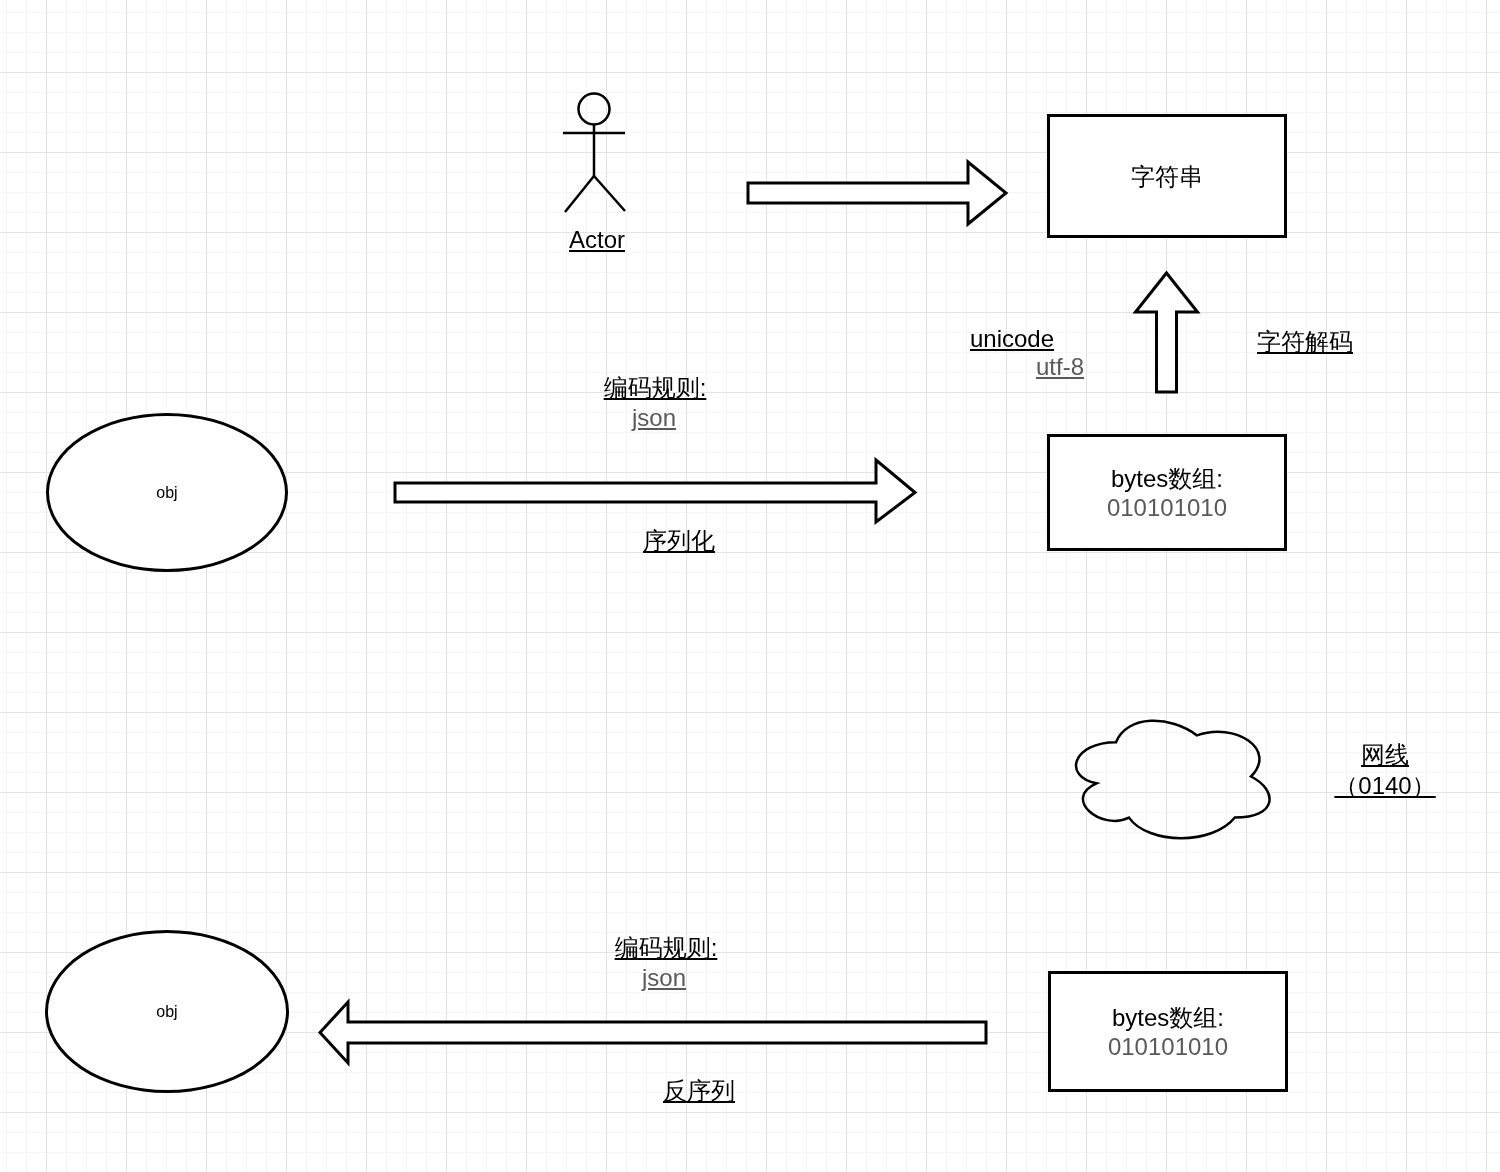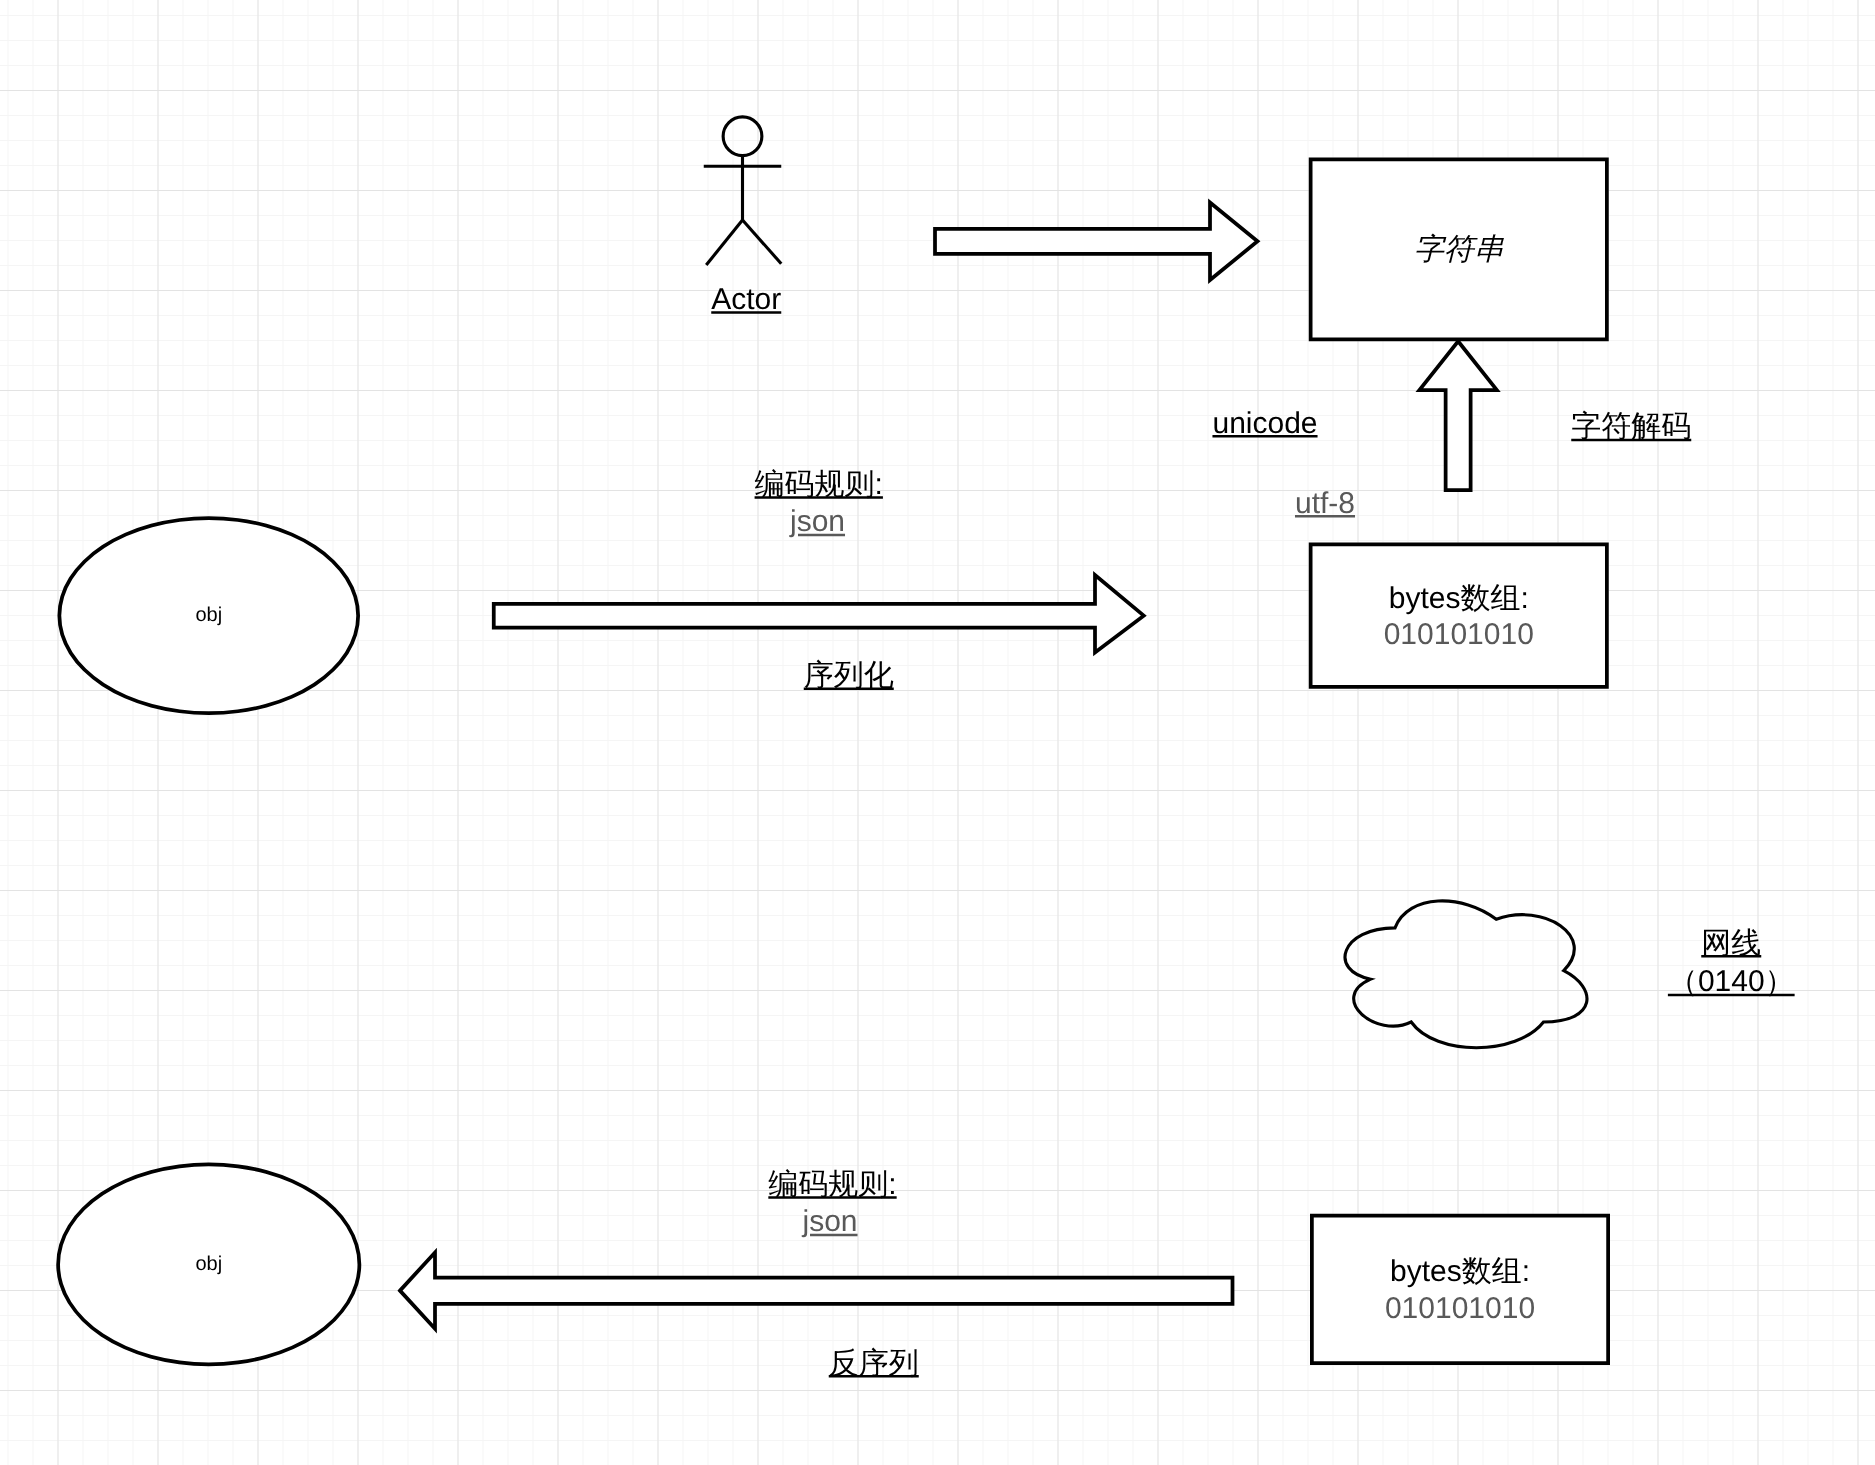--- a/index.html
+++ b/index.html
@@ -68,29 +68,29 @@
     <line class="stroke" x1="6" y1="45" x2="68" y2="45" stroke-width="2.5"></line>
     <line class="stroke" x1="37" y1="88" x2="8" y2="124" stroke-width="2.5"></line>
     <line class="stroke" x1="37" y1="88" x2="68" y2="123" stroke-width="2.5"></line>
   </svg>
   <div class="lbl" style="left:597px; top:226px;">Actor</div>
 
   <svg class="shape-svg" style="left:742px; top:156px;" width="270" height="74" viewBox="0 0 270 74">
     <polygon class="arrow-poly" points="6,27 226,27 226,6 264,37 226,68 226,47 6,47"></polygon>
   </svg>
 
-  <div class="box" style="left:1047px; top:126px; width:240px; height:147px;font-style:italic;">
+  <div class="box" style="left:1047px; top:114px; width:240px; height:124px;">
     <div>字符串</div>
   </div>
 
   <svg class="shape-svg" style="left:1130px; top:267px;" width="74" height="131" viewBox="0 0 74 131">
     <polygon class="arrow-poly" points="36.5,6 67.5,45 46.5,45 46.5,125 26.5,125 26.5,45 5.5,45"></polygon>
   </svg>
   <div class="lbl" style="left:1012px; top:325px;">unicode</div>
-  <div class="lbl secondary" style="left:1060px; top:353px;margin-top:36px;">utf-8</div>
+  <div class="lbl secondary" style="left:1060px; top:353px;">utf-8</div>
   <div class="lbl" style="left:1305px; top:328px;text-align:center;">字符解码</div>
 
   <div class="box" style="left:1047px; top:434px; width:240px; height:117px;">
     <div>bytes数组:</div>
     <div class="secondary">010101010</div>
   </div>
 
   <div class="ellipse" style="left:46px; top:413px; width:242px; height:159px;">
     <div>obj</div>
   </div>

